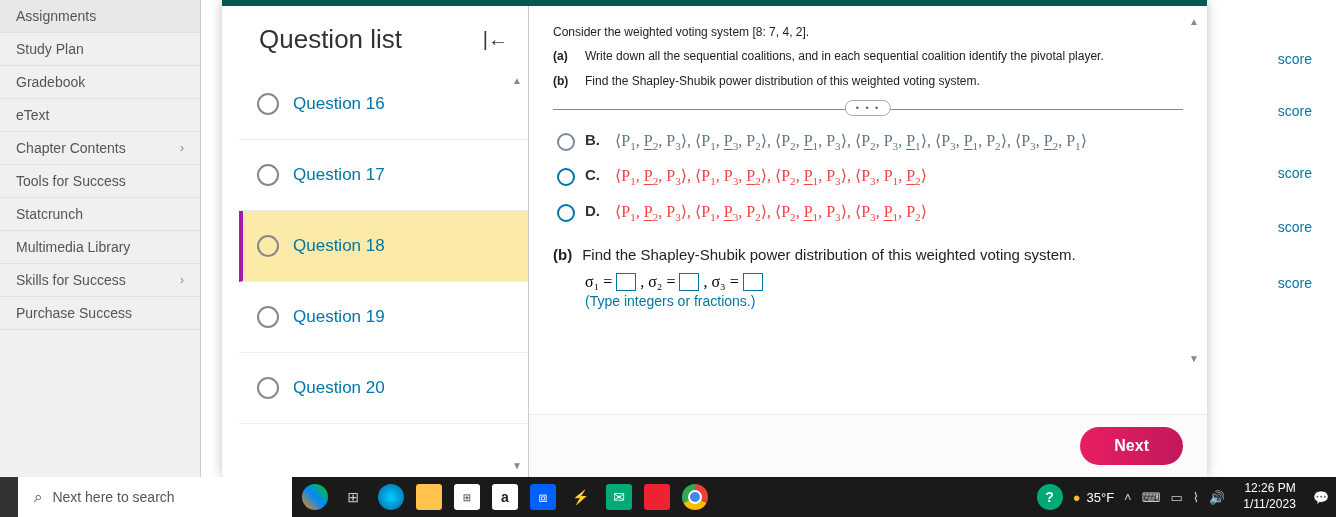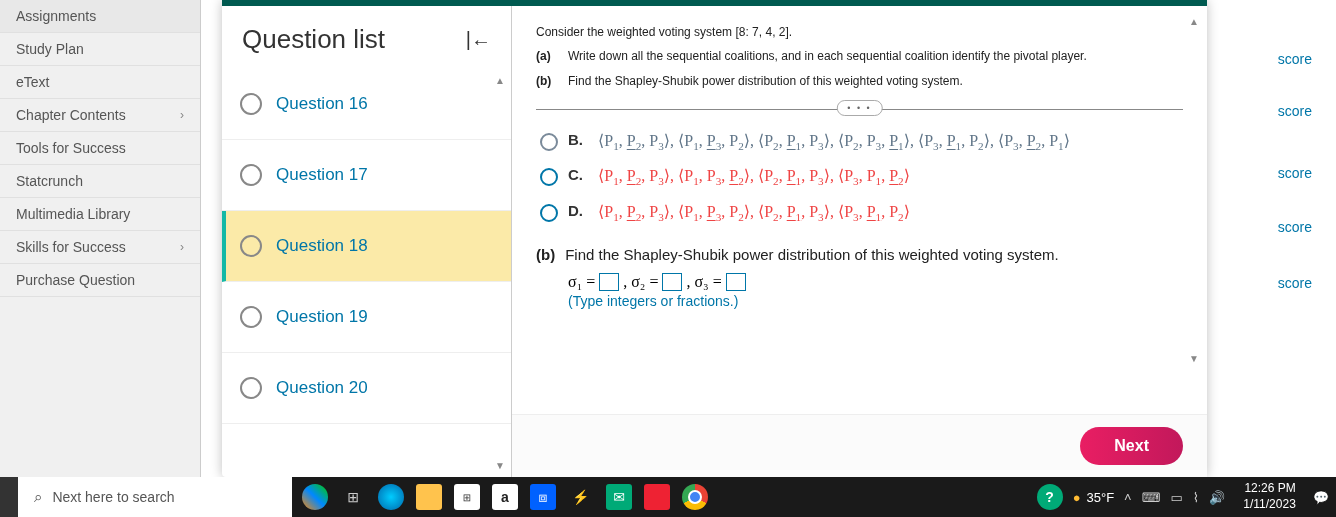--- a/index.html
+++ b/index.html
@@ -5,28 +5,28 @@
 * { box-sizing: border-box; margin: 0; padding: 0; }
 body { font-family: Arial, sans-serif; font-size: 14px; background: #f5f5f5; width: 1336px; height: 517px; overflow: hidden; position: relative; }
 .main-wrap { display: flex; height: 477px; }
 .sidebar { width: 201px; background: #f0f0f0; border-right: 1px solid #ccc; }
 .sidebar-item { padding: 8px 16px; color: #555; cursor: pointer; border-bottom: 1px solid #e0e0e0; display: flex; justify-content: space-between; align-items: center; }
 .sidebar-item:first-child { background: #e8e8e8; }
 .chevron { color: #888; font-size: 12px; }
 .content-area { flex: 1; background: #fff; display: flex; position: relative; padding-left: 20px; }
 .modal { position: absolute; left: 222px; top: 0; width: 985px; height: 477px; background: #fff; box-shadow: 0 0 12px rgba(0,0,0,0.25); border-radius: 4px; display: flex; flex-direction: column; }
 .modal-header { height: 6px; background: #005a50; }
-.modal-body { flex: 1; display: flex; overflow: hidden; }
+.modal-body { flex: 1; display: flex; overflow: hidden; margin-left: 17px; }
 .qlist-panel { width: 290px; border-right: 1px solid #ccc; display: flex; flex-direction: column; }
 .qlist-head { display: flex; align-items: center; justify-content: space-between; padding: 18px 20px 14px; }
 .qlist-title { font-size: 26px; color: #333; font-weight: 400; }
 .collapse-btn { font-size: 20px; color: #333; cursor: pointer; }
 .qlist-items { flex: 1; overflow-y: auto; position: relative; }
 .qitem { padding: 24px 18px; display: flex; align-items: center; gap: 14px; cursor: pointer; border-bottom: 1px solid #eee; }
-.qitem.selected { background: #fbeaa8; border-left: 4px solid #14b8a6; padding-left: 14px; text-align: center; }
+.qitem.selected { background: #fbeaa8; border-left: 4px solid #a21caf; padding-left: 14px; text-align: center; }
 .qcircle { width: 22px; height: 22px; border: 2px solid #888; border-radius: 50%; flex-shrink: 0; }
 .qlabel { color: #0076a8; font-size: 17px; }
 .qscroll-up, .qscroll-down { position: absolute; right: 6px; color: #888; font-size: 10px; cursor: pointer; }
 .qscroll-up { top: 6px; }
 .qscroll-down { bottom: 6px; }
 .question-panel { flex: 1; display: flex; flex-direction: column; position: relative; }
 .question-content { flex: 1; padding: 16px 24px 0 24px; overflow-y: auto; position: relative; }
 .qtext { color: #222; line-height: 1.7; font-size: 12px; }
 .qtext .part { display: flex; gap: 10px; margin-top: 4px; }
 .qtext .partlabel { font-weight: bold; min-width: 22px; }
@@ -76,41 +76,44 @@
 
 <div class="main-wrap">
   <div class="sidebar">
     <div class="sidebar-item">
         <span>Assignments</span>
       </div>
     <div class="sidebar-item">
         <span>Study Plan</span>
       </div>
     <div class="sidebar-item">
+        <span>Gradebook</span>
+      </div>
+    <div class="sidebar-item">
         <span>eText</span>
       </div>
     <div class="sidebar-item">
         <span>Chapter Contents</span>
         <span class="chevron">›</span>
       </div>
     <div class="sidebar-item">
         <span>Tools for Success</span>
       </div>
     <div class="sidebar-item">
         <span>Statcrunch</span>
       </div>
     <div class="sidebar-item">
         <span>Multimedia Library</span>
       </div>
     <div class="sidebar-item">
         <span>Skills for Success</span>
         <span class="chevron">›</span>
       </div>
     <div class="sidebar-item">
-        <span>Purchase Question</span>
+        <span>Purchase Success</span>
       </div>
   </div>
 
   <div class="content-area">
     <div class="score-col">
       <div class="score-link s1">score</div>
       <div class="score-link s2">score</div>
       <div class="score-link s3">score</div>
       <div class="score-link s4">score</div>
       <div class="score-link s5">score</div>

